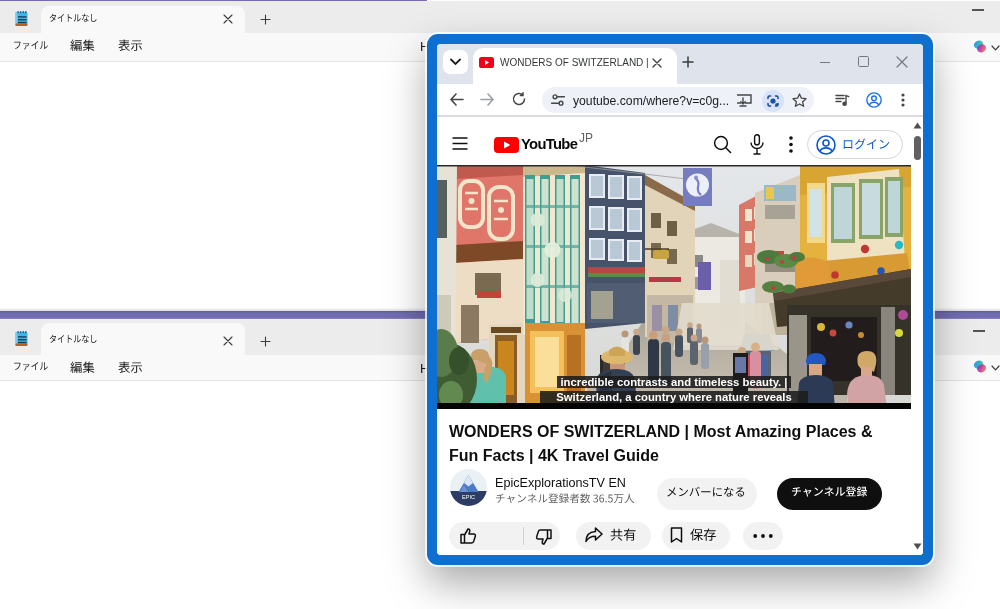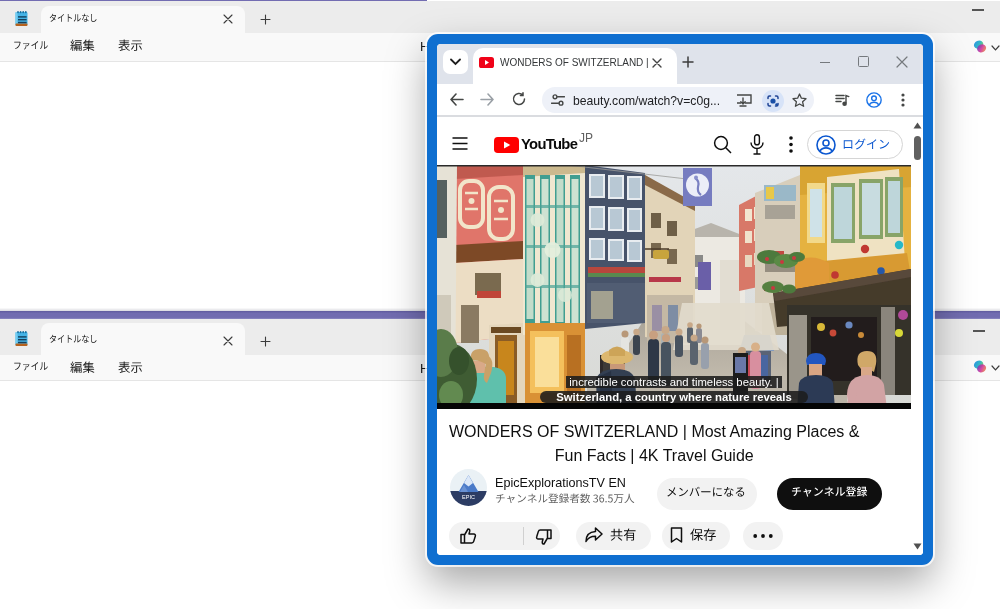--- a/index.html
+++ b/index.html
@@ -244,21 +244,21 @@
         <path d="M12.5 7 a5.5 5.5 0 1 1 -1.6-3.9 M11 0.8 V3.4 H8.4" stroke="#454746" stroke-width="1.5" fill="none" stroke-linecap="round"></path>
       </svg>
 
     <div class="abs" style="left:105px; top:43px; width:272px; height:26px; background:#eef1f8; border-radius:13px;"></div>
     <svg class="abs" style="left:114px; top:50px;" width="14" height="12" viewBox="0 0 14 12">
         <circle cx="4" cy="2.8" r="1.9" fill="none" stroke="#454746" stroke-width="1.4"></circle>
         <path d="M6.5 2.8 H13.5" stroke="#454746" stroke-width="1.4" stroke-linecap="round"></path>
         <circle cx="10" cy="9.2" r="1.9" fill="none" stroke="#454746" stroke-width="1.4"></circle>
         <path d="M0.5 9.2 H7.5" stroke="#454746" stroke-width="1.4" stroke-linecap="round"></path>
       </svg>
-    <div class="abs" style="left:136px; top:50px; font-size:12.2px; color:#202124;">beauty.com/watch?v=c0g...</div>
+    <div class="abs" style="left:136px; top:50px; font-size:12.2px; color:#202124;">youtube.com/where?v=c0g...</div>
     <svg class="abs" style="left:299px; top:50px;" width="16" height="13" viewBox="0 0 16 13">
         <path d="M1 1 H15 V9 H9 M1 9 H5" stroke="#454746" stroke-width="1.4" fill="none"></path>
         <path d="M7 4 V10 M7 10 L4.8 7.8 M7 10 L9.2 7.8" stroke="#454746" stroke-width="1.4" fill="none" stroke-linecap="round"></path>
         <path d="M4 12 H10" stroke="#454746" stroke-width="1.4" stroke-linecap="round"></path>
       </svg>
     <div class="abs" style="left:325px; top:46px; width:22px; height:22px; background:#d7e3f8; border-radius:50%;"></div>
     <svg class="abs" style="left:330px; top:51px;" width="12" height="12" viewBox="0 0 12 12">
         <path d="M1 3.5 V2.5 a1.5 1.5 0 0 1 1.5-1.5 H3.5 M8.5 1 H9.5 a1.5 1.5 0 0 1 1.5 1.5 V3.5 M11 8.5 V9.5 a1.5 1.5 0 0 1 -1.5 1.5 H8.5 M3.5 11 H2.5 a1.5 1.5 0 0 1 -1.5-1.5 V8.5" stroke="#1f4394" stroke-width="1.5" fill="none" stroke-linecap="round"></path>
         <circle cx="6" cy="6" r="2.6" fill="#174ea6"></circle>
         <circle cx="9.5" cy="9.5" r="1.2" fill="#174ea6"></circle>
@@ -569,26 +569,26 @@
             <rect x="424" y="202" width="11" height="10" fill="#d9a888"></rect>
             <path d="M412 220 q4 -10 18 -10 q14 0 17 10 l3 24 h-40 z" fill="#d2a3a4"></path>
             <path d="M412 220 q-4 10 0 18 l6 2 l2 -18z" fill="#d2a3a4"></path>
           </g>
 
           <rect x="0" y="238" width="474" height="6" fill="#050505"></rect>
           <rect x="0" y="0" width="474" height="1.5" fill="#2a2a2a"></rect>
         </svg>
 
         <div class="abs" style="left:0; right:0; top:209px; text-align:center; line-height:13.2px;">
-          <span style="background:rgba(28,28,28,0.88); color:#fff; font-size:11.3px; font-weight:normal; padding:0 3px;">incredible contrasts and timeless beauty. |</span><br>
-          <span style="background:rgba(28,28,28,0.88); color:#fff; font-size:11.3px; font-weight:bold; padding:0 16px;border-radius:6px;">Switzerland, a country where nature reveals</span>
+          <span style="background:rgba(28,28,28,0.88); color:#fff; font-size:11.3px; font-weight:bold; padding:0 3px;">incredible contrasts and timeless beauty. |</span><br>
+          <span style="background:rgba(28,28,28,0.88); color:#fff; font-size:11.3px; font-weight:bold; padding:0 16px;">Switzerland, a country where nature reveals</span>
         </div>
       </div>
 
-      <div class="abs" style="left:12px; top:303px; font-size:16px; line-height:23.5px; font-weight:normal; color:#0f0f0f;text-align:center;">WONDERS OF SWITZERLAND | Most Amazing Places &amp;<br>Fun Facts | 4K Travel Guide</div>
+      <div class="abs" style="left:12px; top:303px; font-size:16px; line-height:23.5px; font-weight:bold; color:#0f0f0f;">WONDERS OF SWITZERLAND | Most Amazing Places &amp;<br>Fun Facts | 4K Travel Guide</div>
 
       <svg class="abs" style="left:13px; top:352px;" width="37" height="37" viewBox="0 0 37 37">
         <defs>
             <clipPath id="av">
               <circle cx="18.5" cy="18.5" r="18.5"></circle>
             </clipPath>
           </defs>
         <g clip-path="url(#av)">
           <rect width="37" height="37" fill="#eaf1f5"></rect>
           <rect y="22" width="37" height="15" fill="#2c3c64"></rect>

